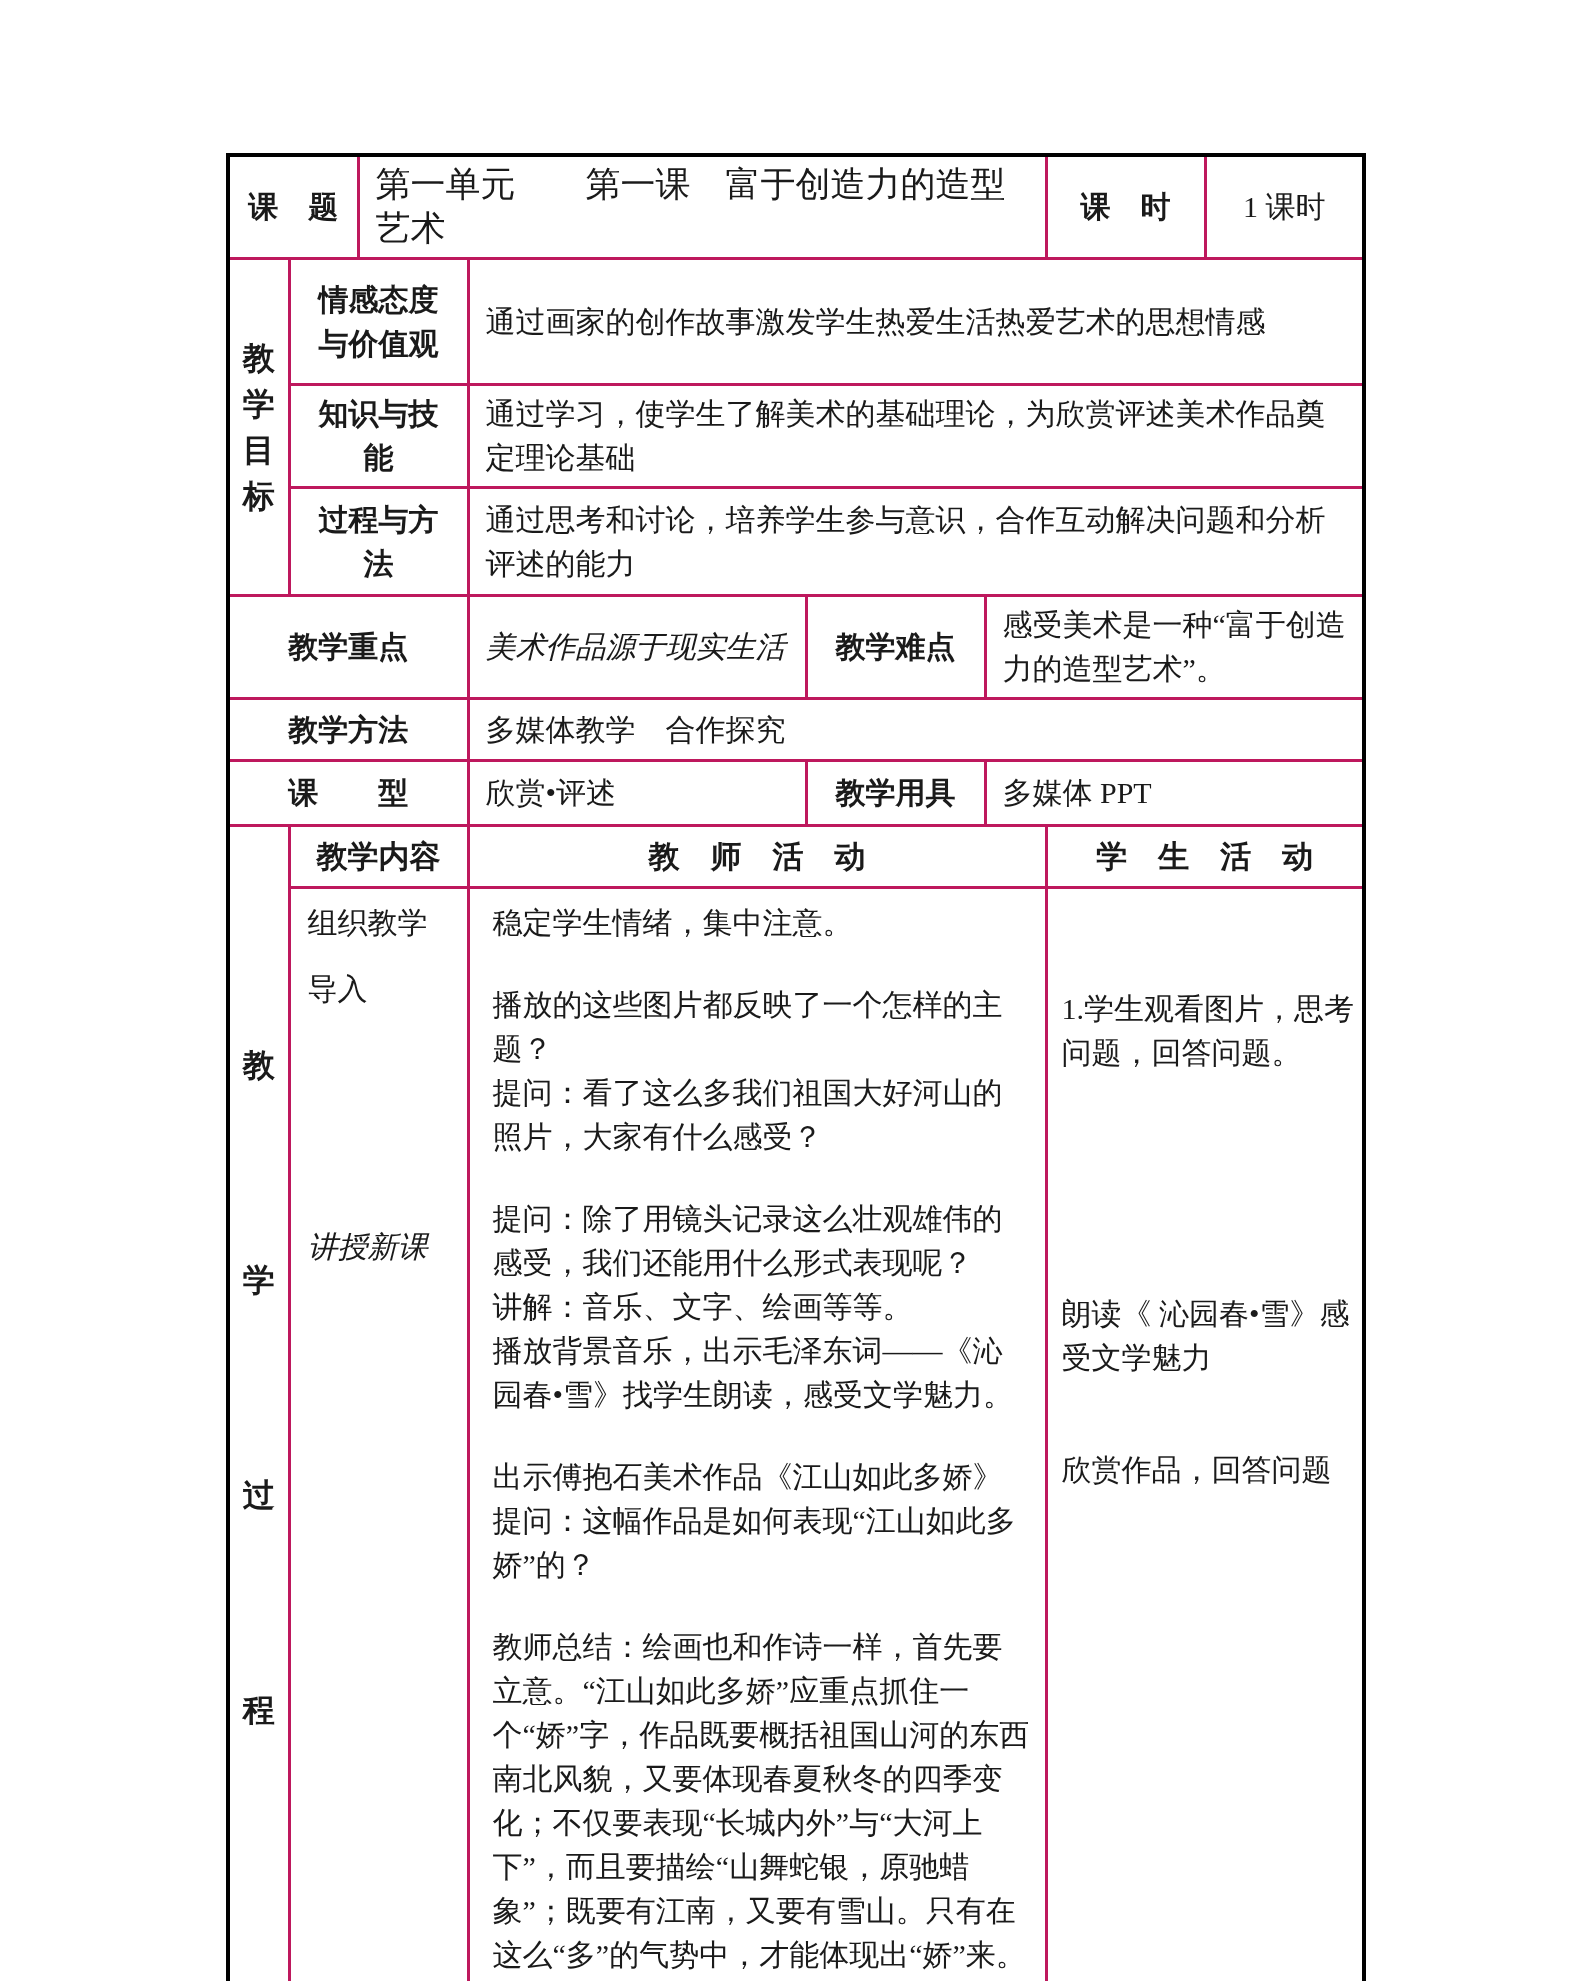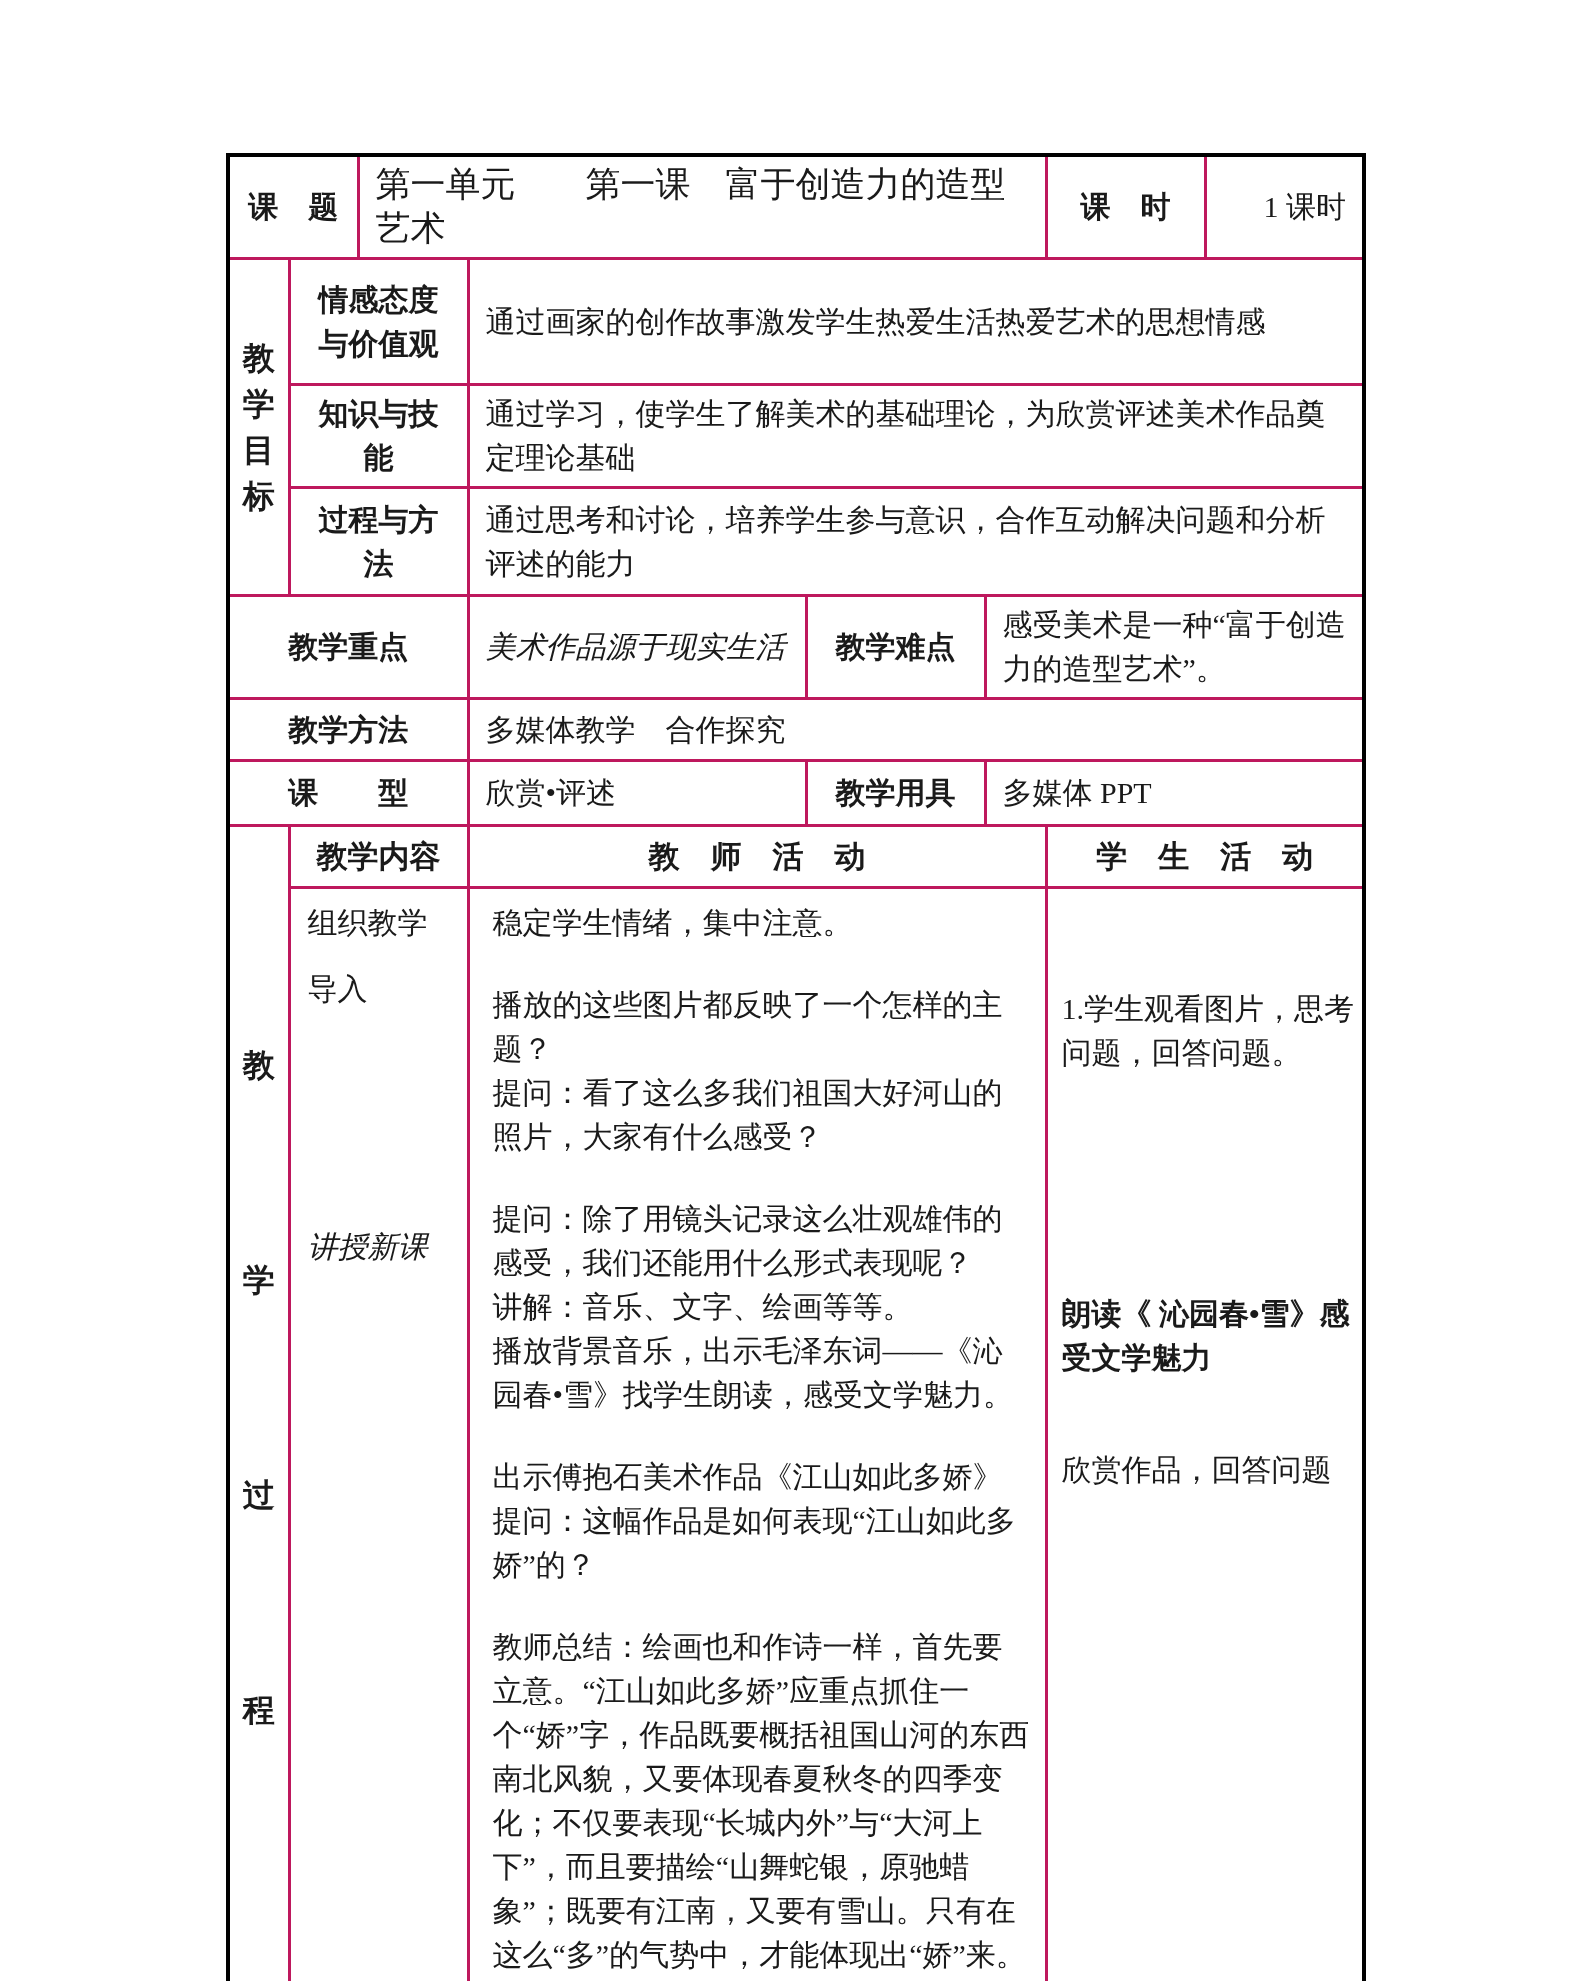--- a/index.html
+++ b/index.html
@@ -31,21 +31,21 @@
   .vstack { display:flex; flex-direction:column; align-items:center; justify-content:center; height:100%; line-height:46px; }
   .vstack.spread { justify-content:space-between; padding:215px 0 250px 0; }
   td.hdr { font-weight:bold; text-align:center; font-size:31px; }
   td.toprow { vertical-align:top; padding-top:12px; }
   .tline { min-height:44px; }
   .gap { height:38px; }
   .cell-jd { padding-right:40px;font-style:italic; }
   .mt-daoru { margin-top:22px; }
   .mt-jiangshou { margin-top:214px;font-style:italic; }
   .mt-s0 { margin-top:86px; }
-  .mt-s1 { margin-top:217px;font-weight:bold; }
+  .mt-s1 { margin-top:217px; }
   .mt-s2 { margin-top:68px; }
 </style>
 </head>
 <body>
 
 <div class="page">
   <table class="doc">
     <colgroup>
       <col style="width:61px">
         <col style="width:69px">
@@ -55,21 +55,21 @@
         <col style="width:61px">
         <col style="width:159px">
         <col style="width:159px">
     </colgroup>
 
     <tbody>
         <tr style="height:58px">
       <td class="lbl" colspan="2">课　题</td>
       <td class="ct" colspan="4" style="font-size:35px;">第一单元　　第一课　富于创造力的造型艺术</td>
       <td class="lbl">课　时</td>
-      <td class="ct" style="text-align:right;">1 课时</td>
+      <td class="ct" style="text-align:center;">1 课时</td>
     </tr>
 
     <tr style="height:126px">
       <td class="vhdr" rowspan="3">
         <div class="vstack">
           <span>教</span>
           <span>学</span>
           <span>目</span>
           <span>标</span>
         </div>

